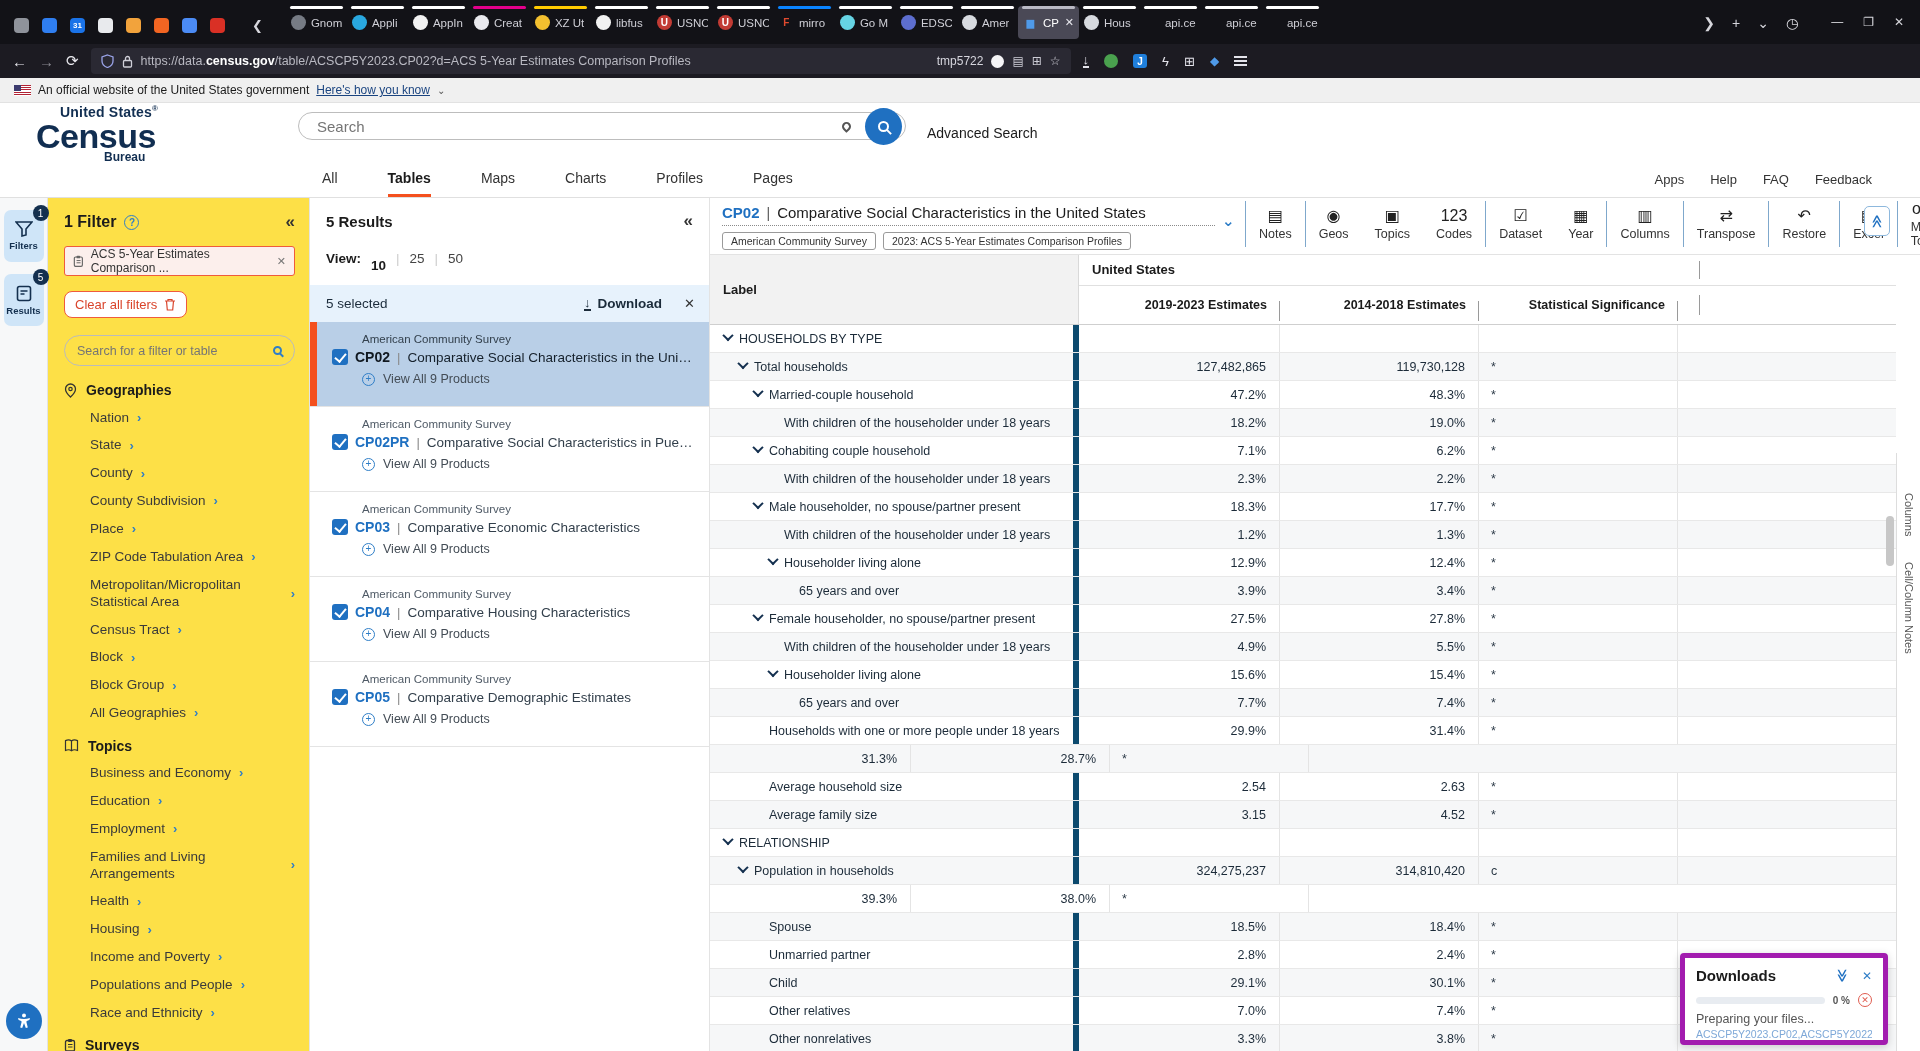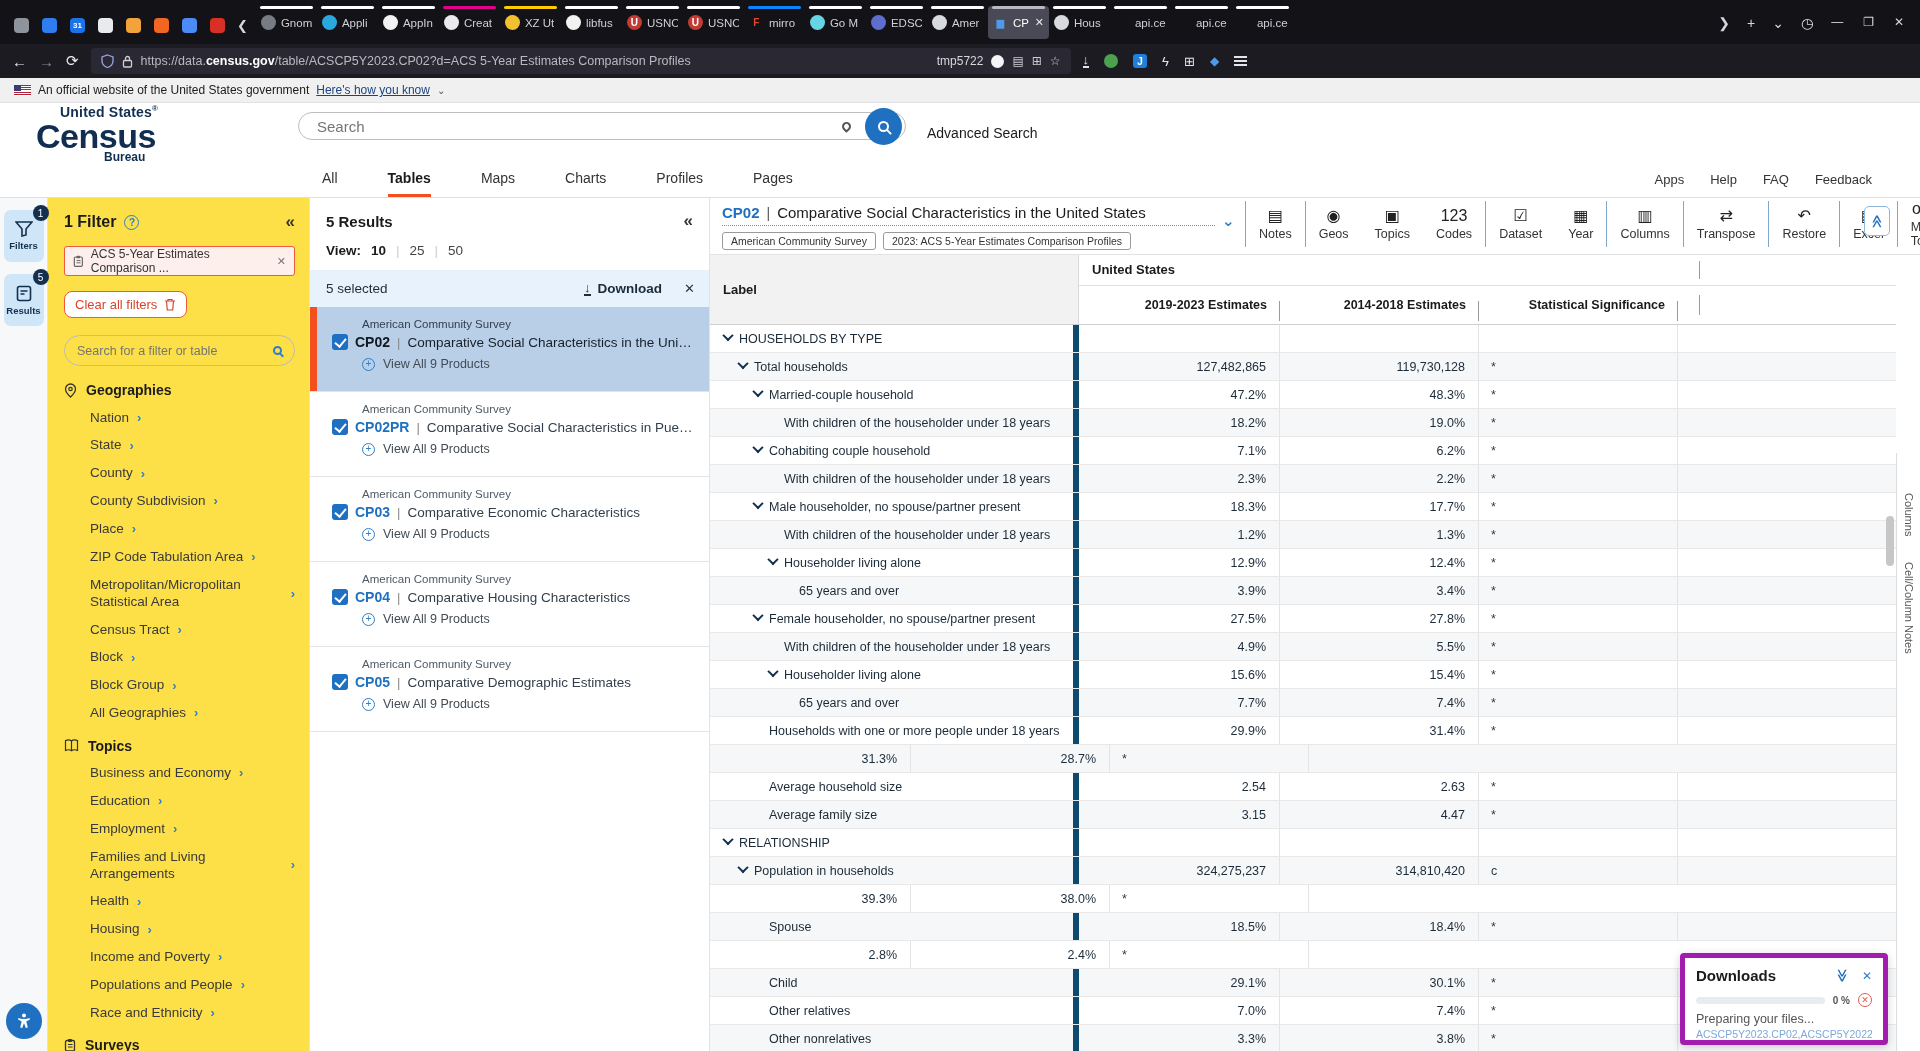--- a/index.html
+++ b/index.html
@@ -1,21 +1,21 @@
 <!DOCTYPE html>
 <html><head>
 <meta charset="utf-8">
 <style>
   * { margin:0; padding:0; box-sizing:border-box; }
   html,body { width:1920px; height:1051px; overflow:hidden; }
   body { font-family:"Liberation Sans","DejaVu Sans",sans-serif; background:#fff; color:#222; }
   .screen { position:relative; width:1920px; height:1051px; }
 
   
-  .tabstrip { height:44px; background:#121217; display:flex; align-items:flex-end; padding:0 6px 5px 10px; }
+  .tabstrip { height:44px; background:#121217; display:flex; align-items:flex-end; padding:0 6px 5px 10px;gap:15px; }
   .pinned { display:flex; align-items:center; gap:13px; padding:0 10px 6px 4px; }
   .pin-ico { width:15px; height:15px; border-radius:4px; display:flex; align-items:center; justify-content:center;
              font-size:8px; color:#fff; font-weight:bold; }
   .tab-scroll { color:#d6d6dc; font-size:13px; padding:0 8px 6px 2px; }
   .tabs { display:flex; flex:1; min-width:0; }
   .tab { position:relative; width:61px; height:33px; border-radius:4px; display:flex; align-items:center; gap:5px;
          padding:0 5px; color:#cfcfd6; font-size:11.5px; white-space:nowrap; overflow:hidden; }
   .tab .stripe { position:absolute; top:0; left:4px; right:4px; height:3px; border-radius:2px; background:var(--stripe,#fff); }
   .tab.active { background:#4a4956; color:#fff; }
   .fav { width:15px; height:15px; border-radius:50%; flex:0 0 15px; background:var(--fav,transparent);
@@ -110,21 +110,21 @@
   .fsec-head { display:flex; align-items:center; gap:9px; font-size:14px; font-weight:bold; color:#1b1b1b; margin:10px 0 6px; }
   .fitem { display:flex; align-items:center; gap:8px; padding:5.5px 0 5.5px 26px; font-size:13.5px; color:#3a3a3a; line-height:1.25; }
   .fitem .chev-link { color:#2f7ec7; font-weight:bold; font-size:13px; }
 
   .results { width:400px; flex:0 0 400px; border-right:1px solid #e3e3e3; background:#fff; display:flex; flex-direction:column; overflow:hidden; }
   .res-head { padding:13px 16px 0; }
   .res-count-row { display:flex; align-items:center; }
   .res-count { font-size:15px; font-weight:bold; color:#1b1b1b; }
   .res-view { margin-top:12px; font-size:13.5px; color:#444; display:flex; gap:10px; align-items:center; }
   .res-view .vlabel { font-weight:bold; color:#1b1b1b; }
-  .res-view .vopt.active { font-weight:bold; color:#1b1b1b; }
+  .res-view .vopt.active { font-weight:bold; color:#1b1b1b;margin-top:15px; }
   .res-view .vsep { color:#ccc; }
   .sel-bar { margin-top:12px; height:37px; background:#e7f2fc; display:flex; align-items:center; padding:0 14px 0 16px;
              font-size:13.5px; color:#1b2b3a; }
   .sel-bar .dl { margin-left:auto; display:flex; align-items:center; gap:7px; font-weight:bold; color:#1b2b3a; }
   .sel-bar .dl-glyph { border-bottom:2px solid #1b2b3a; line-height:11px; padding-bottom:1px; font-size:13px; }
   .sel-bar .x { margin-left:22px; color:#333; font-size:13px; }
   .cards { flex:1; overflow:hidden; }
   .card { position:relative; border-bottom:1px solid #e4e4e4; background:#fff; padding:11px 14px 10px 22px; height:85px; }
   .card.sel { background:#b9cfe7; }
   .card-accent { display:none; position:absolute; left:0; top:0; bottom:0; width:7px; background:#f4501e; }
@@ -990,21 +990,21 @@
               <div class="c v n2">2.63</div>
               <div class="c sg">*</div>
             </div>
 
             <div class="trow" style="--lvl: 2;">
               <div class="c lab">
                 <span class="rchev"></span>
                 <span class="rlab">Average family size</span>
               </div>
               <div class="c v">3.15</div>
-              <div class="c v n2">4.47</div>
+              <div class="c v n2">4.52</div>
               <div class="c sg">*</div>
             </div>
 
             <div class="trow has-chev" style="--lvl: 0;">
               <div class="c lab">
                 <span class="rchev"></span>
                 <span class="rlab">RELATIONSHIP</span>
               </div>
               <div class="c v"></div>
               <div class="c v n2"></div>
@@ -1031,20 +1031,24 @@
               <div class="c lab">
                 <span class="rchev"></span>
                 <span class="rlab">Spouse</span>
               </div>
               <div class="c v">18.5%</div>
               <div class="c v n2">18.4%</div>
               <div class="c sg">*</div>
             </div>
 
             <div class="trow" style="--lvl: 2;">
+              <div class="c lab">
+                <span class="rchev"></span>
+                <span class="rlab">Unmarried partner</span>
+              </div>
               <div class="c v">2.8%</div>
               <div class="c v n2">2.4%</div>
               <div class="c sg">*</div>
             </div>
 
             <div class="trow" style="--lvl: 2;">
               <div class="c lab">
                 <span class="rchev"></span>
                 <span class="rlab">Child</span>
               </div>

